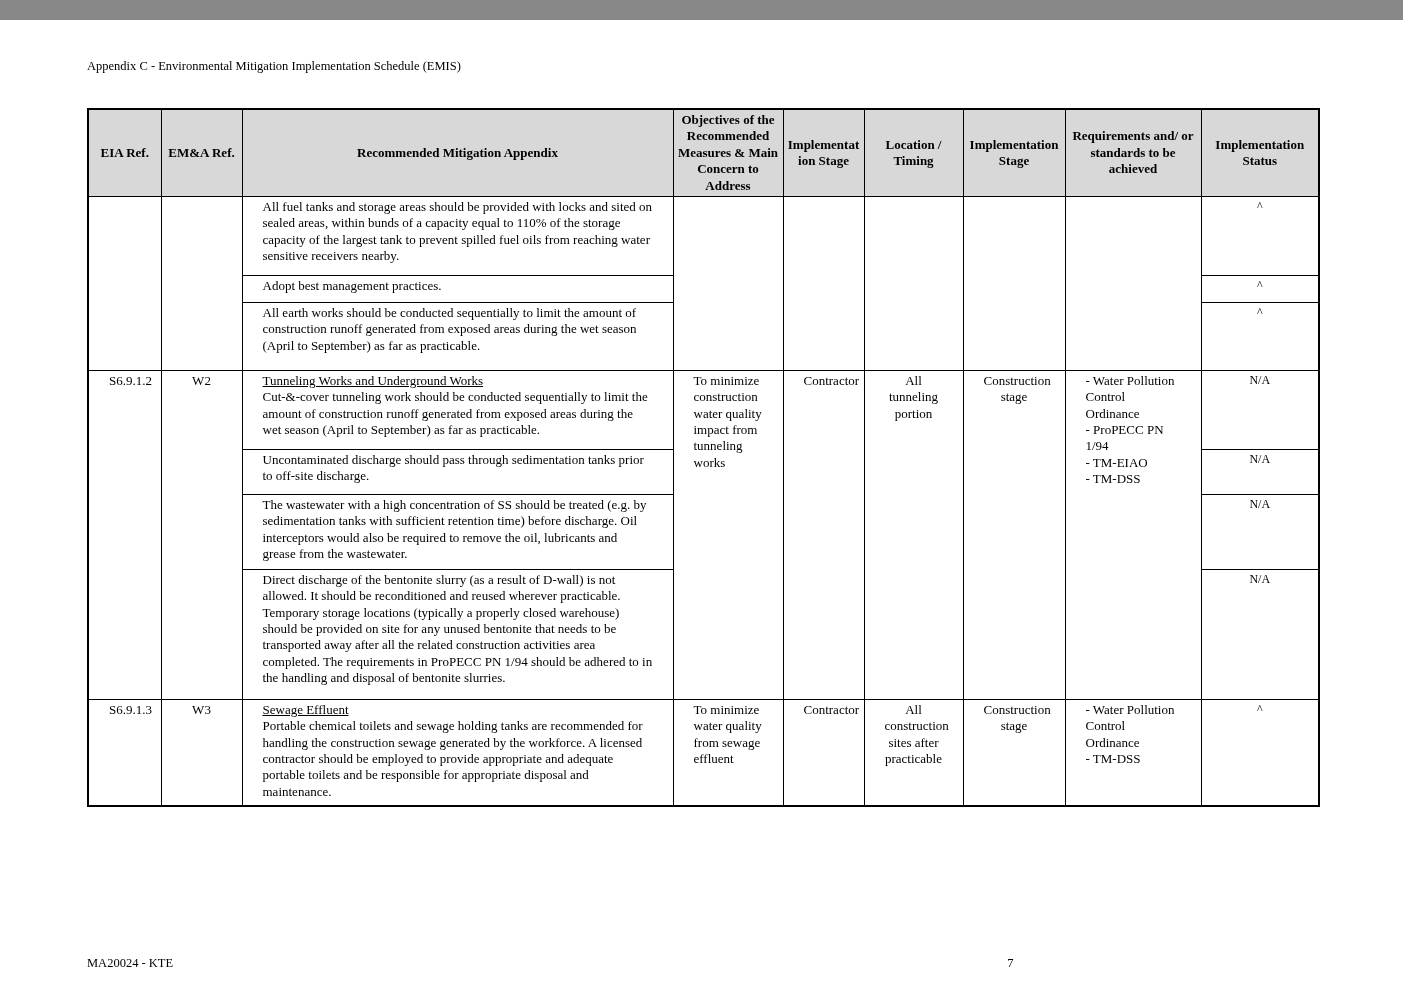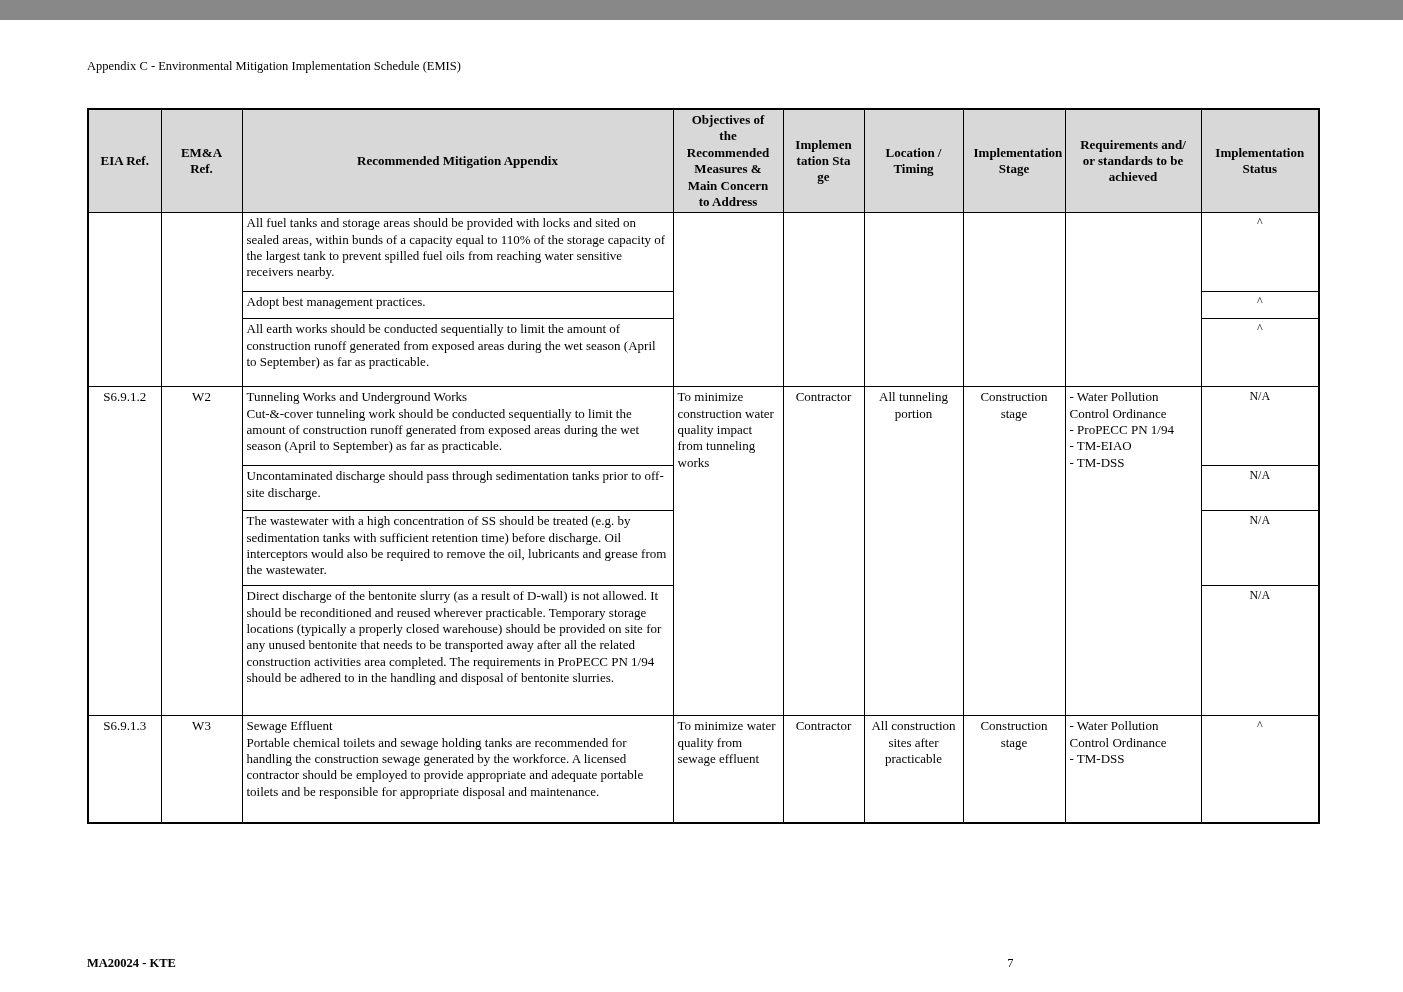--- a/index.html
+++ b/index.html
@@ -19,43 +19,43 @@
   .emis-table {
     position:absolute; left:87px; top:88px;
     border-collapse:collapse;
     table-layout:fixed;
     width:1231px;
     border:2px solid #000;
   }
   .emis-table td, .emis-table th {
     border:1px solid #000;
     vertical-align:top;
-    padding:2px 4px;
+    padding:2px 20px;
     font-size:13px;
     line-height:1.26;
     overflow:hidden;
   }
   .emis-table th {
     background:#d8d8d8;
     font-weight:bold;
     text-align:center;
     vertical-align:middle;
-    padding:2px 10px;
+    padding:2px 3px;
   }
   th.brk { overflow-wrap:break-word; word-break:break-all; }
   td.ctr { text-align:center; }
   td.req { white-space:pre-line; }
   td.status { text-align:center; font-size:12px; }
-  .u { display:block; }
+  .u { text-decoration:underline; display:block; }
   .doc-footer {
     position:absolute; left:87px; top:936px; width:1231px;
     font-size:12.5px;
     display:flex;
   }
-  .doc-footer .f-left  { flex:1; text-align:left;font-weight:bold; }
+  .doc-footer .f-left  { flex:1; text-align:left; }
   .doc-footer .f-ctr   { flex:1; text-align:center; }
   .doc-footer .f-right { flex:1; text-align:right; }
 </style>
 </head>
 <body>
 
 <div class="page">
 
   <div class="doc-header">Appendix C - Environmental Mitigation Implementation Schedule (EMIS)</div>
 

